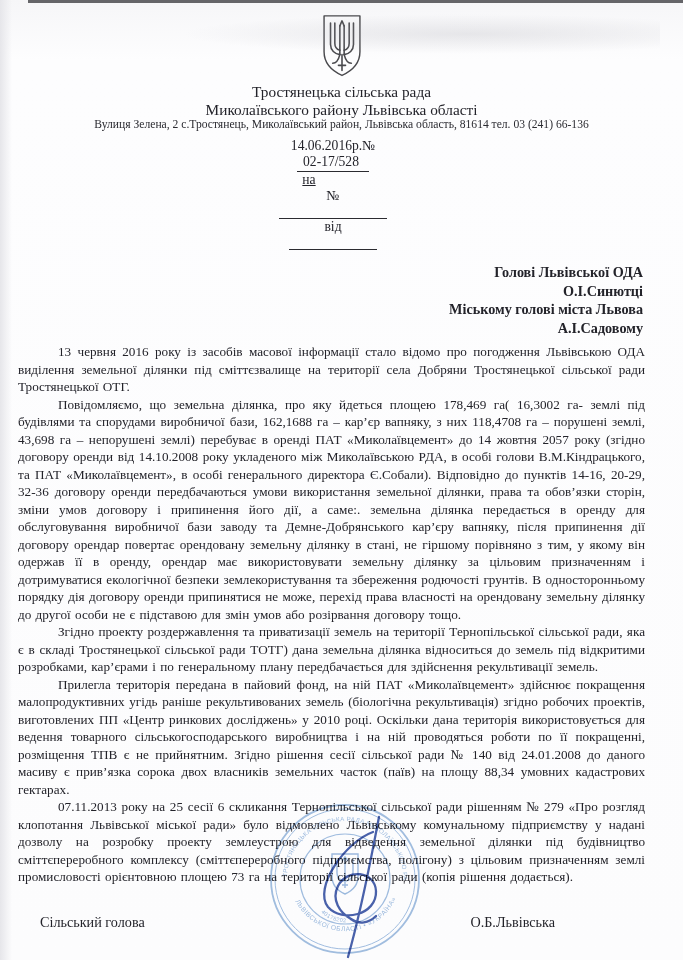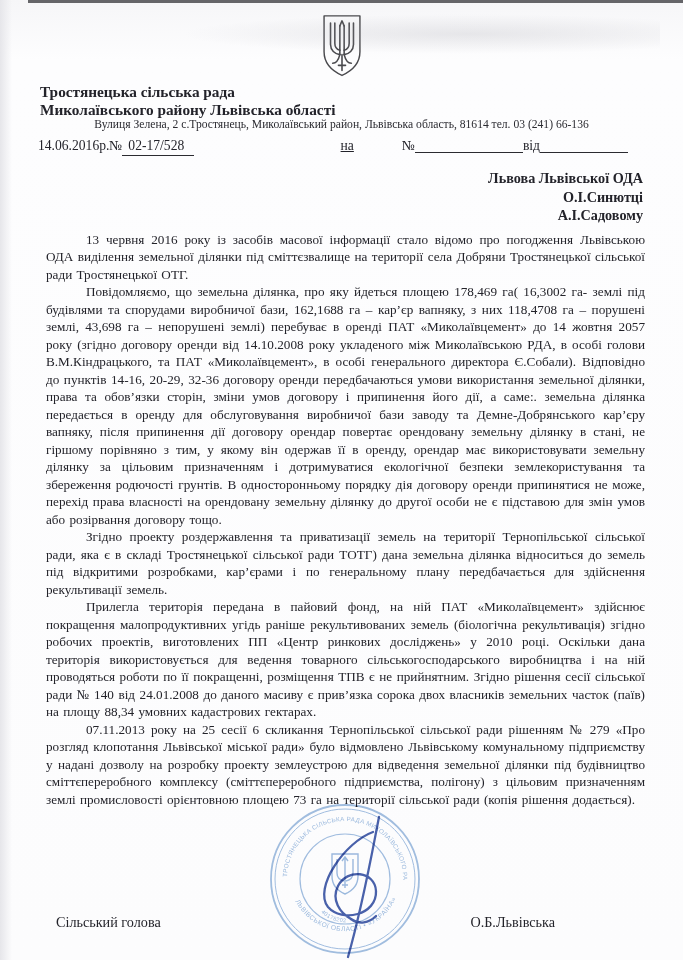--- a/index.html
+++ b/index.html
@@ -13,38 +13,38 @@
     overflow:hidden;
   }
   .scan-top-line{position:absolute;top:0;left:28px;right:0;height:3px;background:#4b4b50;opacity:.85;}
   .scan-smudge{position:absolute;top:14px;left:180px;width:480px;height:40px;
     background:radial-gradient(ellipse at 60% 50%, rgba(170,170,178,.25), rgba(170,170,178,0) 70%);}
   .scan-left-streak{position:absolute;left:0;top:0;bottom:0;width:12px;
     background:linear-gradient(90deg,#e6e6ea,rgba(230,230,234,0));}
 
   .emblem{display:block;margin:13px auto 4px auto;}
 
-  .org{ text-align:left;font-weight:bold;font-size:15.3px;line-height:17.5px;margin:0 40px;}
+  .org{ text-align:center;font-weight:normal;font-size:15.3px;line-height:17.5px;margin:0 40px;}
   .org.first{margin-top:2px;}
   .addr-line{text-align:center;font-size:11.6px;margin-top:0;color:#2a2a30;}
 
-  .ref-line{display:flex;align-items:flex-start;font-size:13.6px;margin:7px 55px 0 38px;}
+  .ref-line{display:flex;align-items:center;font-size:13.6px;margin:7px 55px 0 38px;flex-direction:column;}
   .ref-num{border-bottom:1px solid #2b2b30;padding:0 10px 1px 6px;}
   .ref-gap{flex:1;}
   .ref-na{margin-right:48px;text-decoration:underline;}
   .blank{display:inline-block;border-bottom:1px solid #2b2b30;height:14px;}
   .blank-no{width:108px;}
   .blank-vid{width:88px;}
 
   .addressees{margin:13px 40px 0 0;text-align:right;font-weight:bold;font-size:14.2px;line-height:18.5px;}
 
-  .body-text{margin:6px 38px 0 46px;text-align:justify;font-size:13.2px;line-height:17.5px;max-height:660px;overflow:hidden;}
+  .body-text{margin:6px 38px 0 18px;text-align:justify;font-size:13.2px;line-height:17.5px;max-height:660px;overflow:hidden;}
   .body-text p{margin:0;text-indent:40px;word-spacing:1px;}
 
-  .sig-row{position:absolute;top:914px;left:56px;right:128px;display:flex;justify-content:space-between;font-size:14.2px;}
+  .sig-row{position:absolute;top:914px;left:40px;right:128px;display:flex;justify-content:space-between;font-size:14.2px;}
 
   .stamp{position:absolute;left:264px;top:798px;mix-blend-mode:multiply;opacity:.88;}
   .signature{position:absolute;left:293px;top:812px;mix-blend-mode:multiply;}
 </style>
 </head>
 <body>
 
 <div class="page">
 
   <div class="scan-top-line"></div>
@@ -76,22 +76,23 @@
       <span class="ref-num">02-17/528</span>
     <span class="ref-gap"></span>
     <span class="ref-na">на</span>
     <span>№</span>
       <span class="blank blank-no"></span>
     <span>від</span>
       <span class="blank blank-vid"></span>
   </div>
 
   <div class="addressees">
-    <div>Львова Львівської ОДА</div>
+    <div>Голові Львівської ОДА</div>
     <div>О.І.Синютці</div>
+    <div>Міському голові міста Львова</div>
     <div>А.І.Садовому</div>
   </div>
 
   <div class="body-text">
     <p>13 червня 2016 року із засобів масової інформації стало відомо про погодження Львівською ОДА виділення земельної ділянки під сміттєзвалище на території села Добряни Тростянецької сільської ради Тростянецької ОТГ.</p>
     <p>Повідомляємо, що земельна ділянка, про яку йдеться площею 178,469 га( 16,3002 га- землі під будівлями та спорудами виробничої бази, 162,1688 га – кар’єр вапняку, з них 118,4708 га – порушені землі, 43,698 га – непорушені землі) перебуває в оренді ПАТ «Миколаївцемент» до 14 жовтня 2057 року (згідно договору оренди від 14.10.2008 року укладеного між Миколаївською РДА, в особі голови В.М.Кіндрацького, та ПАТ «Миколаївцемент», в особі генерального директора Є.Собали). Відповідно до пунктів 14-16, 20-29, 32-36 договору оренди передбачаються умови використання земельної ділянки, права та обов’язки сторін, зміни умов договору і припинення його дії, а саме:. земельна ділянка передається в оренду для обслуговування виробничої бази заводу та Демне-Добрянського кар’єру вапняку, після припинення дії договору орендар повертає орендовану земельну ділянку в стані, не гіршому порівняно з тим, у якому він одержав її в оренду, орендар має використовувати земельну ділянку за цільовим призначенням і дотримуватися екологічної безпеки землекористування та збереження родючості грунтів. В односторонньому порядку дія договору оренди припинятися не може, перехід права власності на орендовану земельну ділянку до другої особи не є підставою для змін умов або розірвання договору тощо.</p>
     <p>Згідно проекту роздержавлення та приватизації земель на території Тернопільської сільської ради, яка є в складі Тростянецької сільської ради ТОТГ) дана земельна ділянка відноситься до земель під відкритими розробками, кар’єрами і по генеральному плану передбачається для здійснення рекультивації земель.</p>
     <p>Прилегла територія передана в пайовий фонд, на ній ПАТ «Миколаївцемент» здійснює покращення малопродуктивних угідь раніше рекультивованих земель (біологічна рекультивація) згідно робочих проектів, виготовлених ПП «Центр ринкових досліджень» у 2010 році. Оскільки дана територія використовується для ведення товарного сільськогосподарського виробництва і на ній проводяться роботи по її покращенні,  розміщення ТПВ є не прийнятним. Згідно рішення сесії сільської ради № 140 від 24.01.2008 до даного масиву є прив’язка сорока двох власників земельних часток (паїв) на площу 88,34 умовних кадастрових гектарах.</p>
     <p>07.11.2013 року на 25 сесії 6 скликання Тернопільської сільської ради рішенням № 279 «Про розгляд клопотання Львівської міської ради» було відмовлено Львівському комунальному підприємству у надані дозволу на розробку проекту землеустрою для відведення земельної ділянки під будівництво сміттєпереробного комплексу (сміттєпереробного підприємства, полігону) з цільовим призначенням землі промисловості орієнтовною площею 73 га на території сільської ради (копія рішення додається).</p>
   </div>

